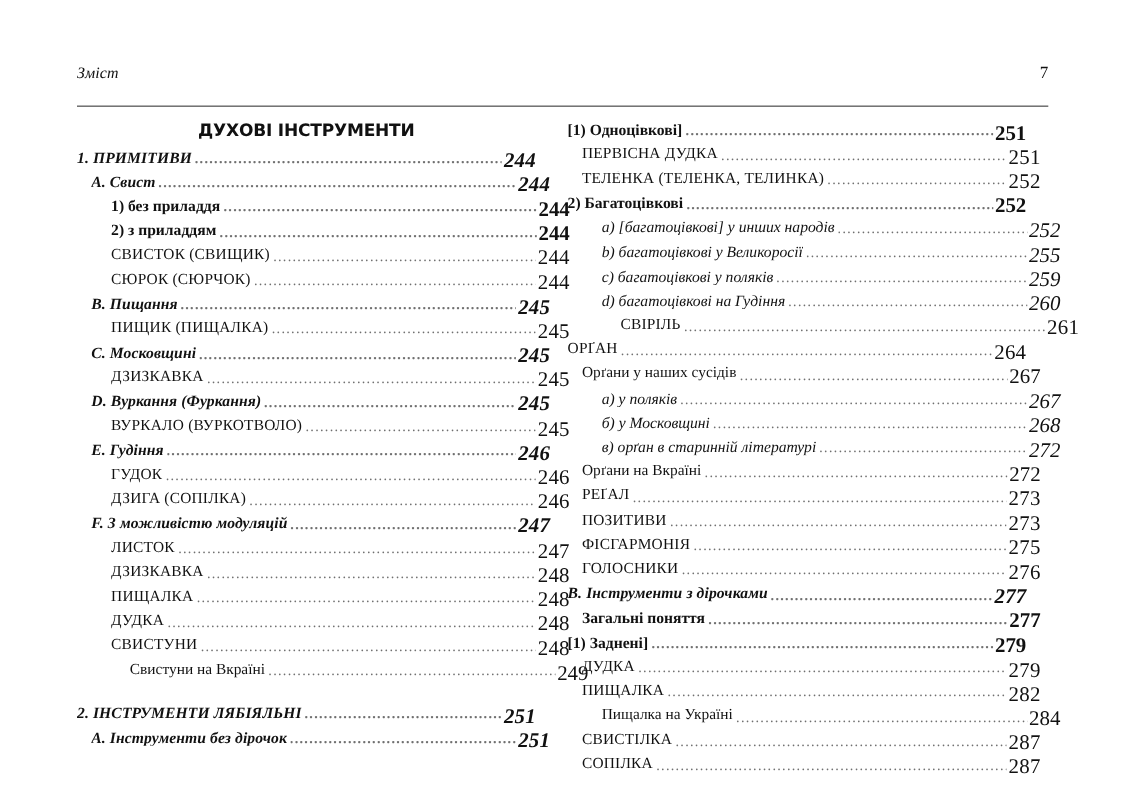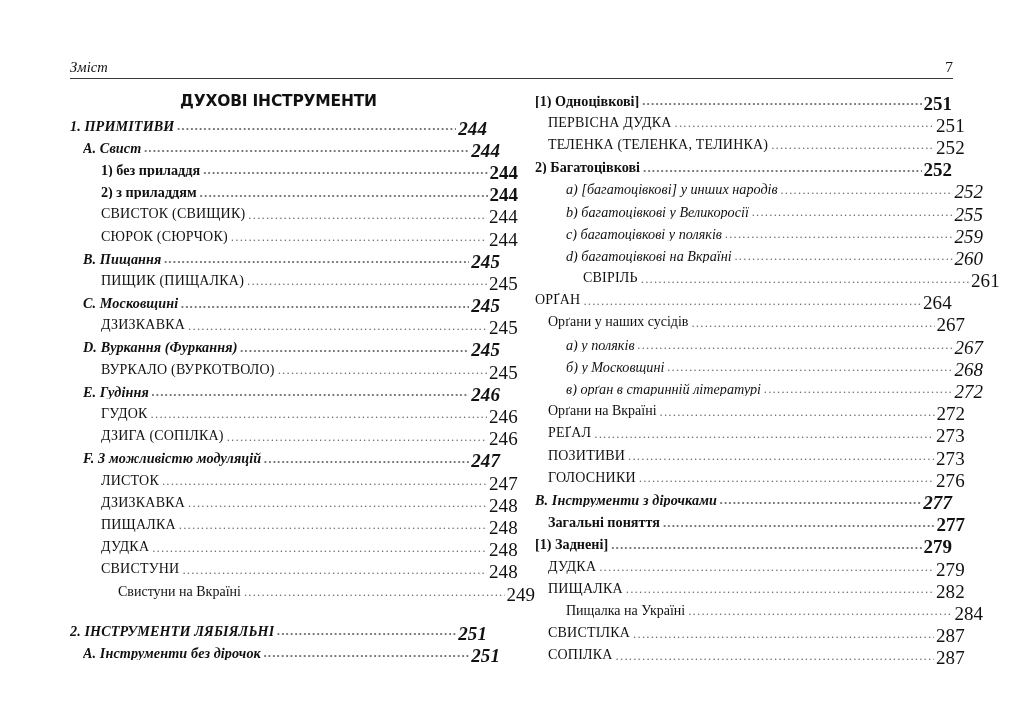--- a/index.html
+++ b/index.html
@@ -22,38 +22,38 @@
     left: 70px;
     top: 58px;
     width: 883px;
   }
 
   
   .runhead {
     display: flex;
     align-items: baseline;
     justify-content: space-between;
-    padding-bottom: 2px;
+    padding-bottom: 20px;
     border-bottom: 1.6px solid #3a3a3a;
   }
   .runhead-title {
     font-style: italic;
     font-size: 14.5px;
     letter-spacing: .1px;
     color: #111;
   }
   .runhead-folio {
     font-size: 15.5px;
     color: #111;
   }
 
   
   .columns {
     display: flex;
-    gap: 48px;
+    gap: 29px;
     margin-top: 13px;
   }
   .col {
     width: 417px;
     flex: 0 0 417px;
   }
 
   .section-title {
     text-align: center;
     font-family: "DejaVu Sans", "Liberation Sans", sans-serif;
@@ -296,21 +296,21 @@
             <span class="toc-label">b) багатоцівкові у Великоросії</span>
             <span class="leader"></span>
             <span class="toc-page">255</span>
           </div>
           <div class="toc-line lvl2 st-italic">
             <span class="toc-label">c) багатоцівкові у поляків</span>
             <span class="leader"></span>
             <span class="toc-page">259</span>
           </div>
           <div class="toc-line lvl2 st-italic">
-            <span class="toc-label">d) багатоцівкові на Вкраїні</span>
+            <span class="toc-label">d) багатоцівкові на Гудіння</span>
             <span class="leader"></span>
             <span class="toc-page">260</span>
           </div>
           <div class="toc-line lvl3 st-caps">
             <span class="toc-label">СВІРІЛЬ</span>
             <span class="leader"></span>
             <span class="toc-page">261</span>
           </div>
           <div class="toc-line lvl0 st-caps">
             <span class="toc-label">ОРҐАН</span>
@@ -346,20 +346,25 @@
             <span class="toc-label">РЕҐАЛ</span>
             <span class="leader"></span>
             <span class="toc-page">273</span>
           </div>
           <div class="toc-line lvl1 st-caps">
             <span class="toc-label">ПОЗИТИВИ</span>
             <span class="leader"></span>
             <span class="toc-page">273</span>
           </div>
           <div class="toc-line lvl1 st-caps">
+            <span class="toc-label">ФІСГАРМОНІЯ</span>
+            <span class="leader"></span>
+            <span class="toc-page">275</span>
+          </div>
+          <div class="toc-line lvl1 st-caps">
             <span class="toc-label">ГОЛОСНИКИ</span>
             <span class="leader"></span>
             <span class="toc-page">276</span>
           </div>
           <div class="toc-line lvl0 st-bolditalic">
             <span class="toc-label">B. Інструменти з дірочками</span>
             <span class="leader"></span>
             <span class="toc-page">277</span>
           </div>
           <div class="toc-line lvl1 st-bold">

